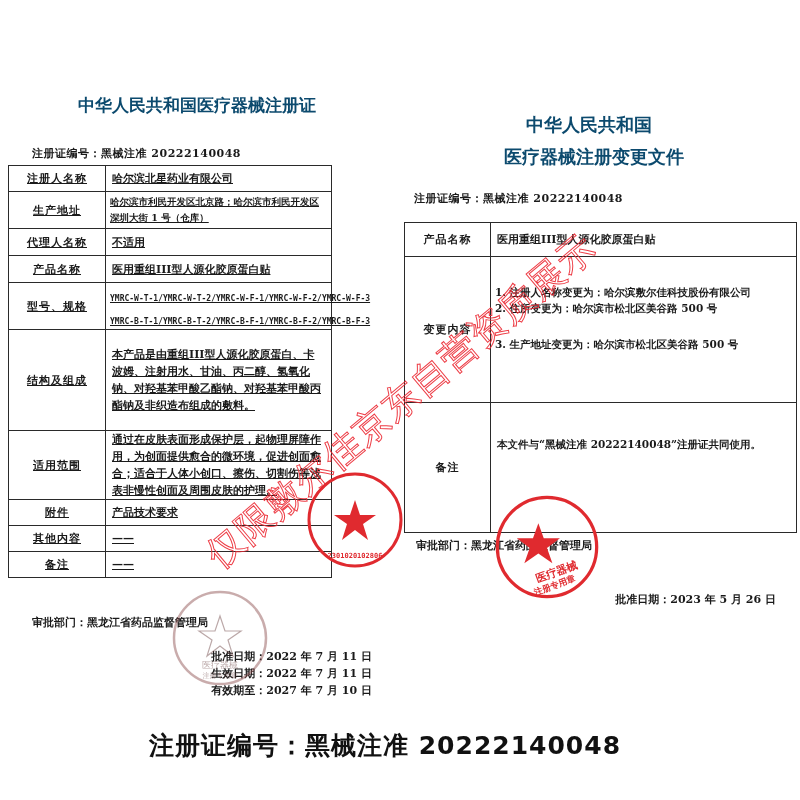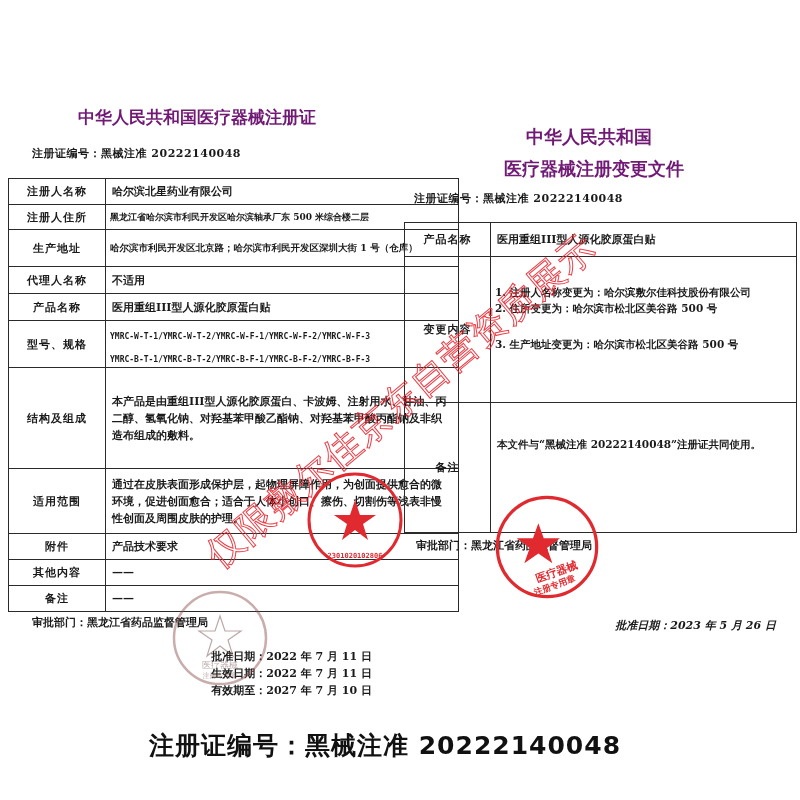--- a/index.html
+++ b/index.html
@@ -1,19 +1,19 @@
 <!DOCTYPE html>
 <html><head>
 <meta charset="utf-8">
 <style>
   html, body { margin:0; padding:0; }
   body { width:800px; height:800px; background:#ffffff; position:relative; overflow:hidden;
          font-family:"DejaVu Serif","Liberation Serif",serif; color:#1a1a1a; }
   .abs { position:absolute; }
-  .doc-title { font-family:Liberation Serif, serif; font-weight:bold; color:#701a75; white-space:nowrap;margin-top:12px; }
+  .doc-title { font-family:Liberation Serif, serif; font-weight:bold; color:#0c4a6e; white-space:nowrap; }
   .regno { font-size:11px; font-weight:bold; white-space:nowrap; letter-spacing:0.5px; }
   table.cert { position:absolute; border-collapse:collapse; table-layout:fixed; }
   table.cert td { border:1.5px solid #2a2a2a; font-size:11px; font-weight:bold; padding:0 6px; vertical-align:middle; line-height:15px; }
   table.cert td.lbl { text-align:center; letter-spacing:1px; padding:0; }
   .small { font-size:8px !important; line-height:15px !important; font-family:"DejaVu Sans Mono","Liberation Mono",monospace; font-weight:bold;margin-top:8px; }
   .para { line-height:17px !important; }
   .footer-line { font-size:11px; font-weight:bold; white-space:nowrap; }
   .date-line { font-size:11px; font-weight:bold; white-space:nowrap; text-align:right; }
   .bottom-banner { font-family:"DejaVu Sans","Liberation Sans",sans-serif; font-weight:bold; font-size:25px; color:#111; white-space:nowrap; letter-spacing:1px; }
   .stamp { position:absolute; border-radius:50%; pointer-events:none; }
@@ -24,33 +24,29 @@
 </style>
 </head>
 <body>
 
 <div class="abs doc-title" style="left:78px; top:94px; font-size:17px;">中华人民共和国医疗器械注册证</div>
 
 <div class="abs regno" style="left:32px; top:146px;">
   <span>注册证编号：</span><span>黑械注准 20222140048</span>
 </div>
 
-<table class="cert" style="left:8px; top:178px; width:451px;">
+<table class="cert" style="left:8px; top:165px; width:324px;text-decoration:underline;">
   <colgroup>
       <col style="width:97px">
       <col>
     </colgroup>
   <tbody>
       <tr style="height:26px">
     <td class="lbl">注册人名称</td>
     <td>哈尔滨北星药业有限公司</td>
-  </tr>
-  <tr style="height:25px">
-    <td class="lbl">注册人住所</td>
-    <td style="font-size:9px; white-space:nowrap; padding:0 4px;">黑龙江省哈尔滨市利民开发区哈尔滨轴承厂东 500 米综合楼二层</td>
   </tr>
   <tr style="height:37px">
     <td class="lbl">生产地址</td>
     <td style="font-size:9.5px; line-height:16px; padding:1px 4px;">哈尔滨市利民开发区北京路；哈尔滨市利民开发区深圳大街 1 号（仓库）</td>
   </tr>
   <tr style="height:27px">
     <td class="lbl">代理人名称</td>
     <td>不适用</td>
   </tr>
   <tr style="height:27px">
@@ -120,21 +116,21 @@
   <tr style="height:130px">
     <td class="lbl">备注</td>
     <td style="vertical-align:top; padding:34px 4px 0 6px;">
       <div style="white-space:nowrap; font-size:10.5px;">本文件与“黑械注准 20222140048”注册证共同使用。</div>
     </td>
   </tr>
 </tbody>
   </table>
 
 <div class="abs footer-line" style="left:416px; top:538px;">审批部门：黑龙江省药品监督管理局</div>
-<div class="abs date-line" style="right:24px; top:618px;font-style:italic;">批准日期：2023 年 5 月 26 日</div>
+<div class="abs date-line" style="right:24px; top:592px;">批准日期：2023 年 5 月 26 日</div>
 
 <div class="stamp" style="left:305px; top:470px; width:100px; height:100px;">
   <svg viewBox="0 0 100 100">
     <circle cx="50" cy="50" r="46" fill="none" stroke="#e02a2f" stroke-width="3"></circle>
     <polygon points="50,30 55,45 71,45 58,54 63,70 50,60 37,70 42,54 29,45 45,45" fill="#e02a2f"></polygon>
     <text x="50" y="88" font-size="7" fill="#e02a2f" text-anchor="middle" font-family="DejaVu Sans Mono, monospace" font-weight="bold">2301020102806</text>
   </svg>
 </div>
 
 <div class="stamp" style="left:170px; top:588px; width:100px; height:100px; opacity:0.45;">

